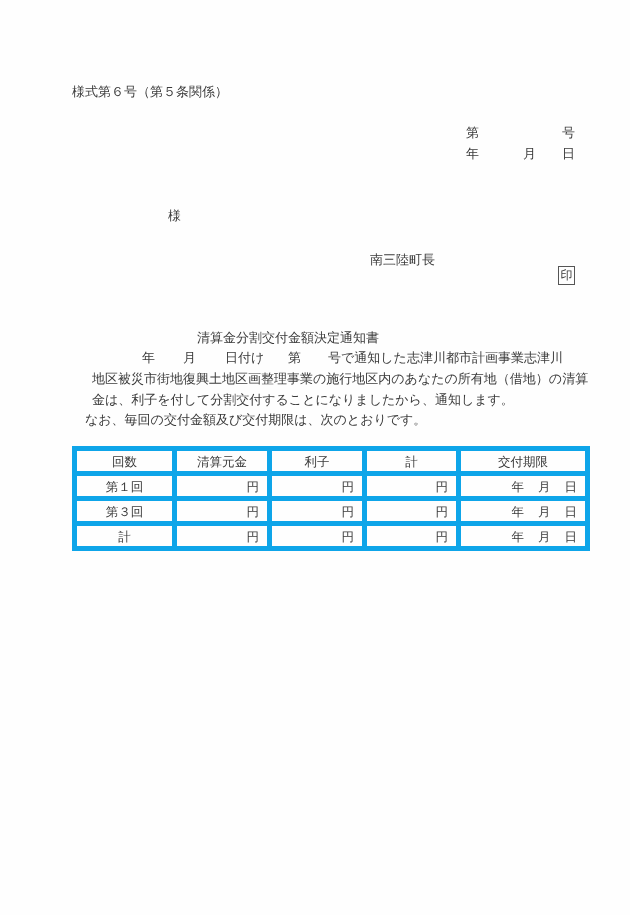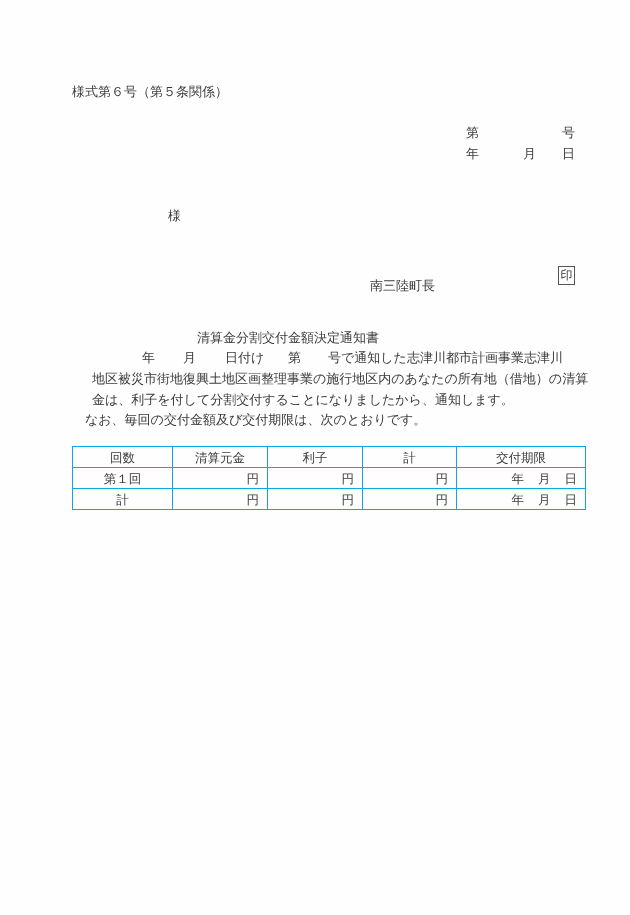--- a/index.html
+++ b/index.html
@@ -11,21 +11,21 @@
       font-family: "DejaVu Serif", "Liberation Serif", serif;
       color: #3a3a3a;
       font-size: 13px;
     }
     .abs { position: absolute; white-space: nowrap; line-height: 16px; }
     .form-id { left: 72px; top: 84px; }
     .doc-no-row { left: 466px; top: 125px; width: 108px; }
     .doc-date-row { left: 466px; top: 146px; width: 108px; }
     .doc-no-row span, .doc-date-row span { position: absolute; top: 0; }
     .addressee { left: 168px; top: 208px; }
-    .sender { left: 370px; top: 278px; }
+    .sender { left: 370px; top: 252px; }
     .seal {
       left: 558px; top: 266px;
       width: 15px; height: 17px;
       border: 1px solid #555;
       font-size: 12px; line-height: 17px;
       text-align: center;
       box-sizing: content-box;
     }
     .title { left: 0; width: 576px; text-align: center; top: 330px; }
     .body-line { left: 72px; margin-left: 20px; }
@@ -37,21 +37,21 @@
 
     table.schedule {
       position: absolute;
       left: 72px; top: 446px;
       width: 513px;
       border-collapse: collapse;
       table-layout: fixed;
       font-size: 12.5px;
     }
     table.schedule td, table.schedule th {
-      border: 1px solid #0ea5e9;
+      border: 5px solid #0ea5e9;
       height: 20px;
       padding: 0 8px;
       font-weight: normal;
       line-height: 19px;
     }
     table.schedule th { text-align: center; }
     .c-round { text-align: center; }
     .c-yen { text-align: right; }
     .c-date { text-align: right; padding-right: 8px; }
     .c-date span { display: inline-block; }
@@ -111,20 +111,27 @@
   </thead>
   <tbody id="rows">
       <tr>
         <td class="c-round">第１回</td>
         <td class="c-yen">円</td>
         <td class="c-yen">円</td>
         <td class="c-yen">円</td>
         <td class="c-date"><span class="g1">年</span><span class="g2">月</span><span>日</span></td>
       </tr>
       <tr>
+        <td class="c-round">第３回</td>
+        <td class="c-yen">円</td>
+        <td class="c-yen">円</td>
+        <td class="c-yen">円</td>
+        <td class="c-date"><span class="g1">年</span><span class="g2">月</span><span>日</span></td>
+      </tr>
+      <tr>
         <td class="c-round">計</td>
         <td class="c-yen">円</td>
         <td class="c-yen">円</td>
         <td class="c-yen">円</td>
         <td class="c-date"><span class="g1">年</span><span class="g2">月</span><span>日</span></td>
       </tr>
     </tbody>
 </table>
 
 </body></html>

